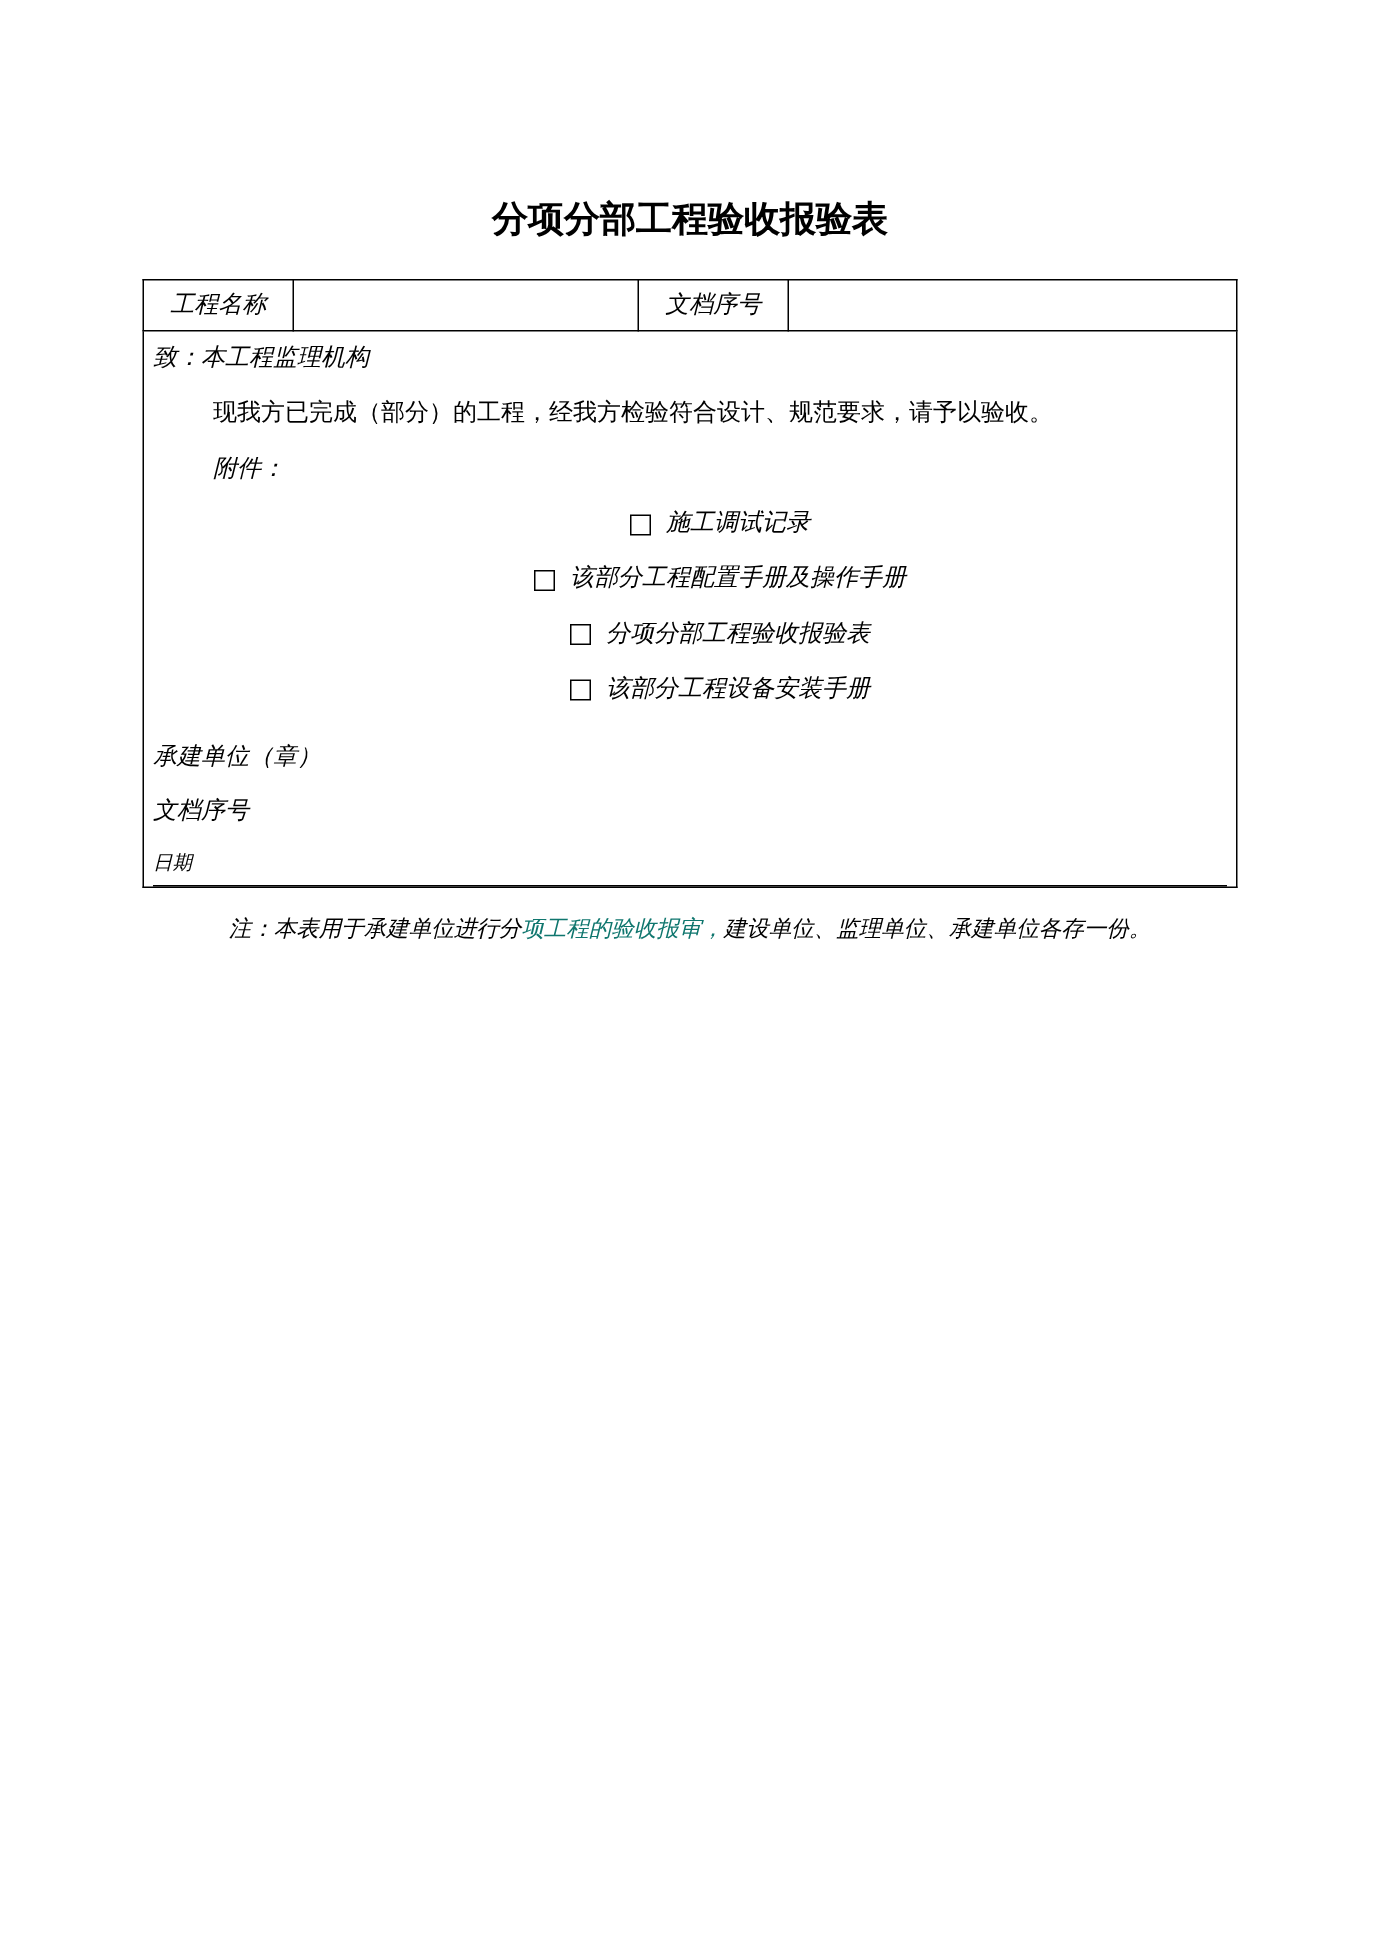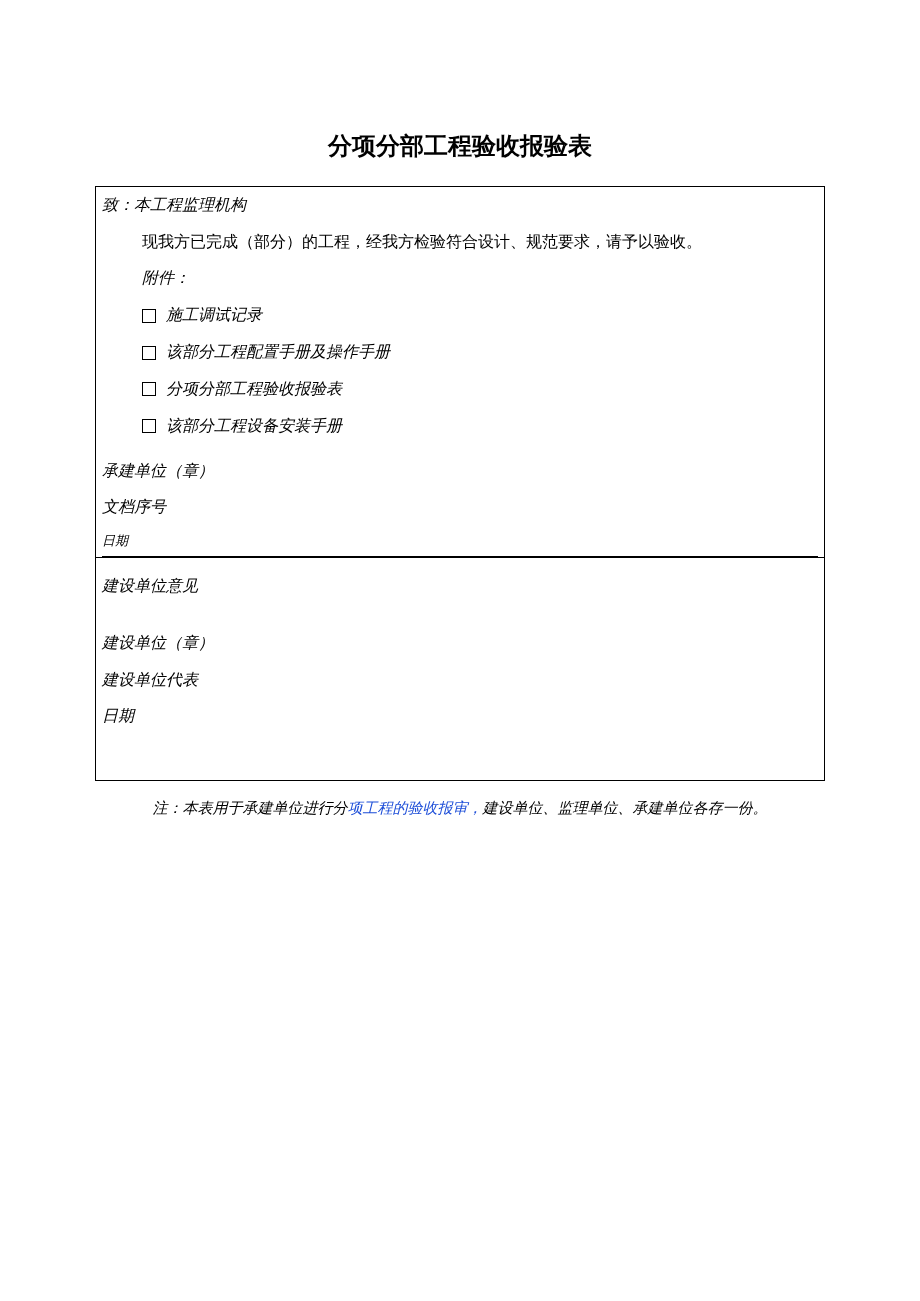--- a/index.html
+++ b/index.html
@@ -65,20 +65,21 @@
       text-indent: 2.5em;
       font-style: italic;
       font-family: Liberation Mono, monospace;
     }
     .check-line {
       padding-left: 2.5em;
       font-style: italic;
       font-family: "KaiTi", "楷体", serif;
       display: flex;
       align-items: center;
+      justify-content: center;
     }
     .checkbox {
       display: inline-block;
       width: 14px;
       height: 14px;
       border: 1px solid #000;
       margin-right: 10px;
     }
     .sig-line {
       font-style: italic;
@@ -101,34 +102,40 @@
       vertical-align: top;
     }
     .footer-note {
       text-align: center;
       font-size: 15px;
       margin-top: 18px;
       font-style: italic;
       font-family: "KaiTi", "楷体", serif;
     }
     .footer-note .red {
-      color: #1d4ed8;
+      color: #0f766e;
     }
     .spacer-sm { height: 8px; }
     .spacer-md { height: 60px; }
     .spacer-sm2 { height: 20px; }
     .spacer-lg { height: 35px; }
   </style>
 </head>
 <body>
 
 <div class="title">分项分部工程验收报验表</div>
 
 <table class="main-table">
   <tbody>
+      <tr class="header-row">
+    <td class="label-cell">工程名称</td>
+    <td class="input-cell-1"></td>
+    <td class="label-cell">文档序号</td>
+    <td class="input-cell-2"></td>
+  </tr>
   <tr>
     <td colspan="4" class="body-cell">
       <div class="addr-line">致：本工程监理机构</div>
       <div class="intro-line">现我方已完成（部分）的工程，经我方检验符合设计、规范要求，请予以验收。</div>
       <div class="attach-label">附件：</div>
       <div class="check-line">
         <span class="checkbox"></span>
         <span>施工调试记录</span>
       </div>
       <div class="check-line">
@@ -142,28 +149,18 @@
       <div class="check-line">
         <span class="checkbox"></span>
         <span>该部分工程设备安装手册</span>
       </div>
       <div class="spacer-sm"></div>
       <div class="sig-line">承建单位（章）</div>
       <div class="sig-line">文档序号</div>
       <div class="date-underline">日期</div>
     </td>
   </tr>
-  <tr>
-    <td colspan="4" class="section-cell">
-      <div>建设单位意见</div>
-      <div class="spacer-sm2"></div>
-      <div>建设单位（章）</div>
-      <div>建设单位代表</div>
-      <div>日期</div>
-      <div class="spacer-lg"></div>
-    </td>
-  </tr>
 </tbody>
   </table>
 
 <div class="footer-note">
   <span>注：本表用于承建单位进行分</span><span class="red">项工程的验收报审，</span><span>建设单位、监理单位、承建单位各存一份。</span>
 </div>
 
 </body></html>

